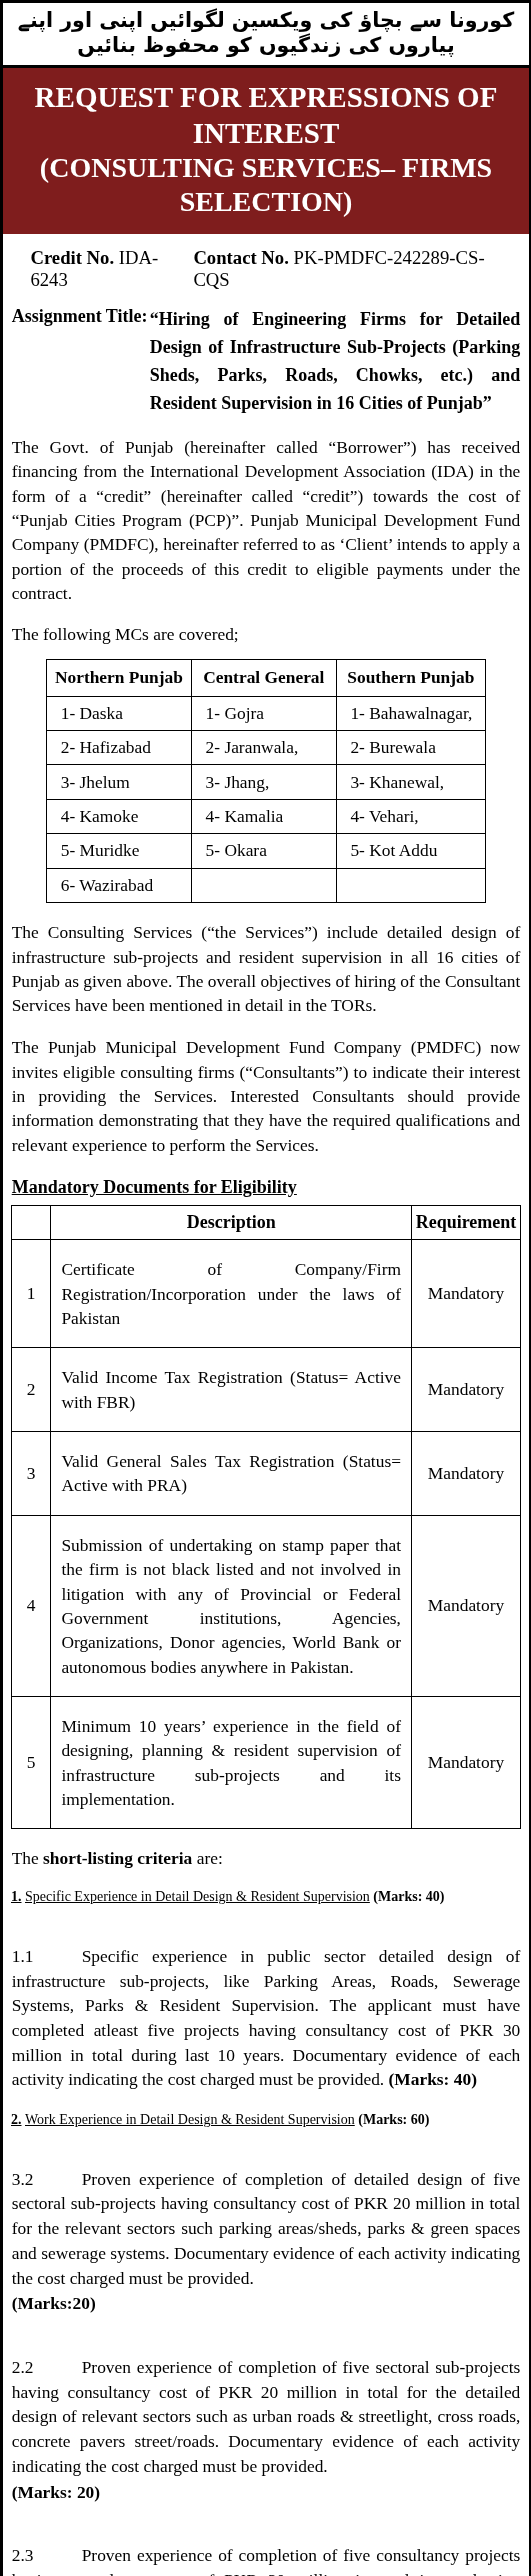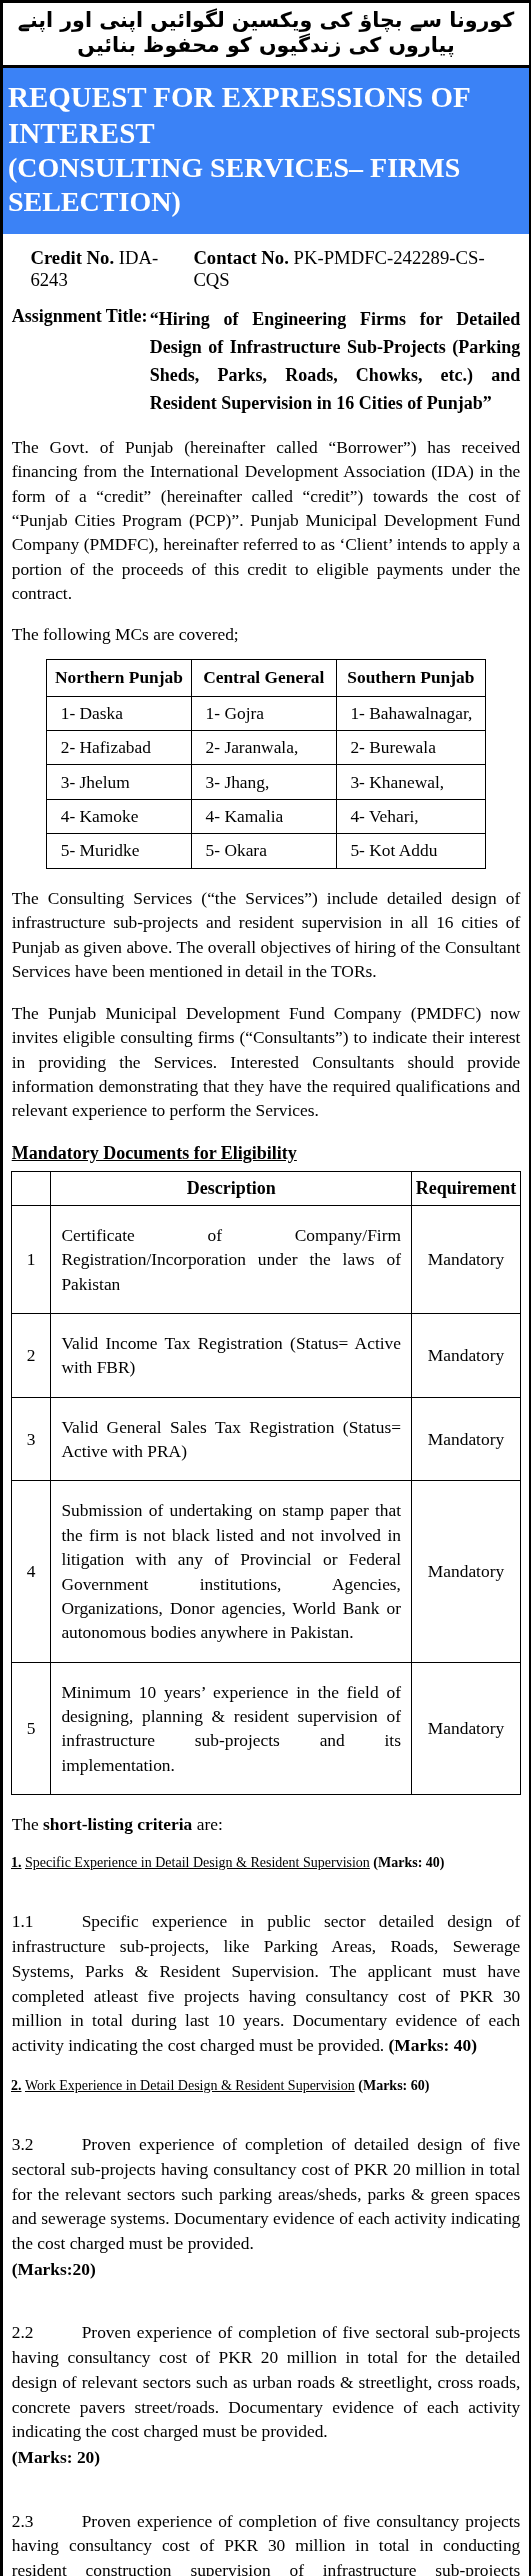--- a/index.html
+++ b/index.html
@@ -14,21 +14,21 @@
   
   .urdu-strip {
     border-bottom:3.1px solid #000;
     padding:5px 6.2px 7.5px;
     text-align:center; direction:rtl;
     font-family:"DejaVu Sans",sans-serif;
     font-size:20.6px; font-weight:bold; line-height:1.2;
   }
 
   
-  .banner { background:#3b82f6; color:#fff; text-align:left; padding:12.5px 5px 15px; }
+  .banner { background:#7f1d1d; color:#fff; text-align:center; padding:12.5px 5px 15px; }
   .banner .l1 { font-size:29px; font-weight:bold; line-height:1.22; }
   .banner .l2 { font-size:28px; font-weight:bold; line-height:1.22; }
 
   
   .credit-row {
     display:flex; justify-content:space-between;
     padding:12.5px 12.5px 1.2px 27.4px; font-size:18.7px;
   }
   .credit-row .lbl { font-weight:bold; }
 
@@ -124,20 +124,25 @@
     <tr>
       <td>4- Kamoke</td>
           <td>4- Kamalia</td>
           <td>4- Vehari,</td>
     </tr>
     <tr>
       <td>5- Muridke</td>
           <td>5- Okara</td>
           <td>5- Kot Addu</td>
     </tr>
+    <tr>
+      <td>6- Wazirabad</td>
+          <td></td>
+          <td></td>
+    </tr>
   </tbody>
     </table>
 
   <p class="para">The Consulting Services (“the Services”) include detailed design of infrastructure sub-projects and resident supervision in all 16 cities of Punjab as given above. The overall objectives of hiring of the Consultant Services have been mentioned in detail in the TORs.</p>
 
   <p class="para">The Punjab Municipal Development Fund Company (PMDFC) now invites eligible consulting firms (“Consultants”) to indicate their interest in providing the Services. Interested Consultants should provide information demonstrating that they have the required qualifications and relevant experience to perform the Services.</p>
 
   <div class="mand-head">Mandatory Documents for Eligibility</div>
 
   <table class="mand-table">

